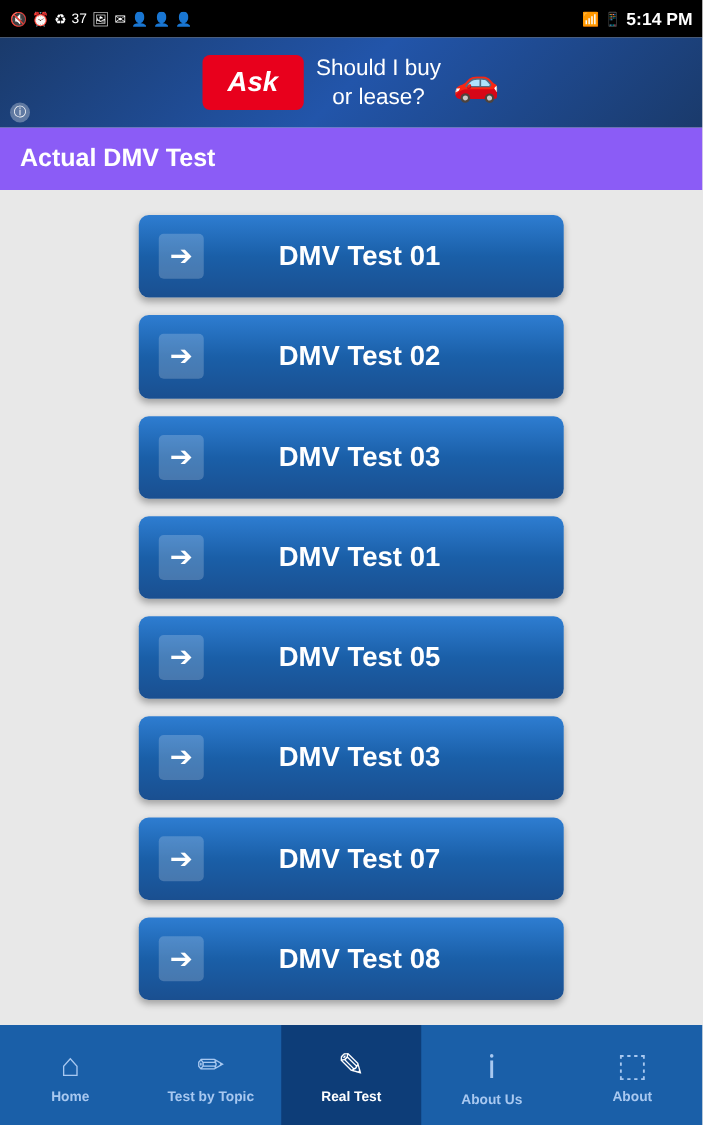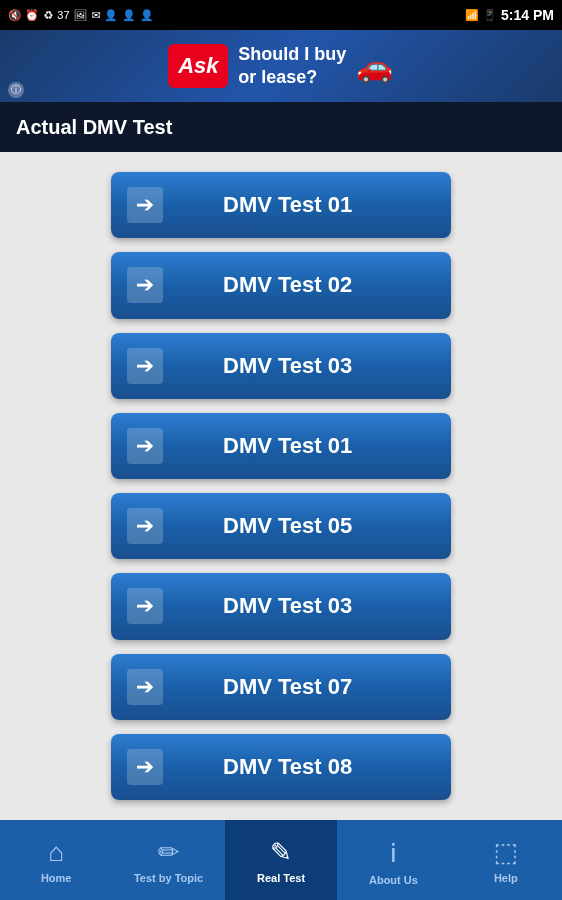--- a/index.html
+++ b/index.html
@@ -53,32 +53,33 @@
       display: flex;
       align-items: center;
       gap: 10px;
     }
     .ask-logo {
       background: #e8001c;
       color: #fff;
       font-size: 22px;
       font-weight: bold;
       font-style: italic;
-      width: 60px;
+      width: 81px;
       height: 44px;
       border-radius: 6px;
       display: flex;
       align-items: center;
       justify-content: center;
     }
     .ad-text {
       color: #fff;
       font-size: 18px;
-      font-weight: bold;
+      font-weight: normal;
       line-height: 1.3;
+      text-align: center;
     }
     .ad-car {
       font-size: 30px;
     }
     .ad-info {
       position: absolute;
       bottom: 4px;
       left: 8px;
       width: 16px;
       height: 16px;
@@ -86,21 +87,21 @@
       border-radius: 50%;
       display: flex;
       align-items: center;
       justify-content: center;
       color: #fff;
       font-size: 10px;
     }
 
     
     #header {
-      background: #0f172a;
+      background: #8b5cf6;
       height: 50px;
       display: flex;
       align-items: center;
       padding: 0 16px;
       flex-shrink: 0;
     }
     #header-title {
       color: #fff;
       font-size: 20px;
       font-weight: bold;
@@ -266,15 +267,15 @@
     <div class="nav-item active">
       <span class="nav-icon">✎</span>
       <span class="nav-label">Real Test</span>
     </div>
     <div class="nav-item">
       <span class="nav-icon">ℹ</span>
       <span class="nav-label">About Us</span>
     </div>
     <div class="nav-item">
       <span class="nav-icon">⬚</span>
-      <span class="nav-label">Help</span>
+      <span class="nav-label">About</span>
     </div>
   </div>
 
 </body></html>

